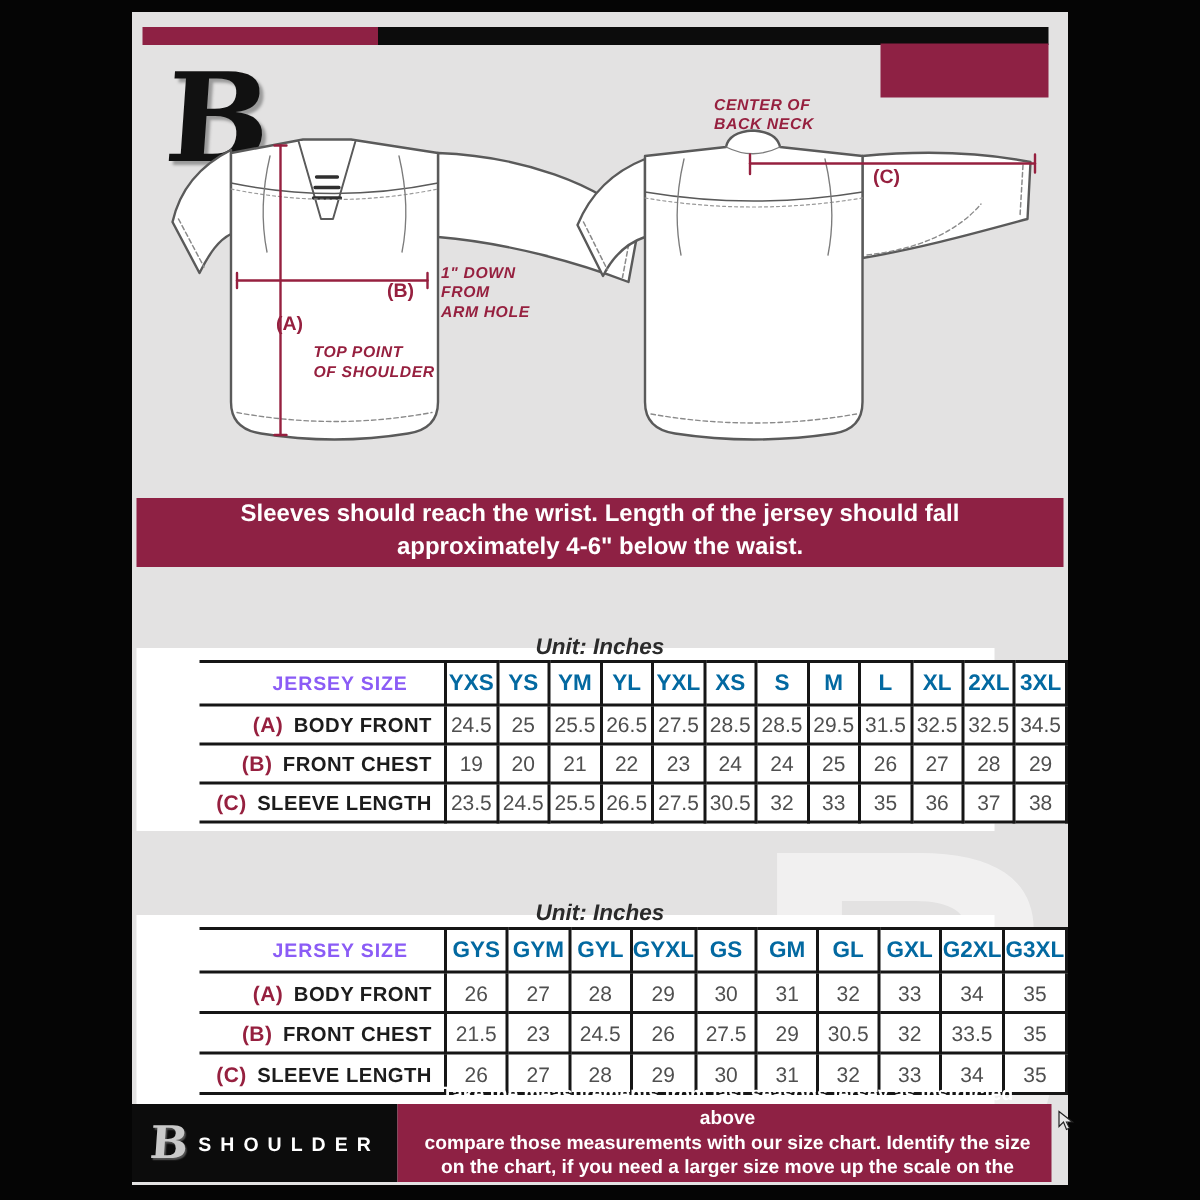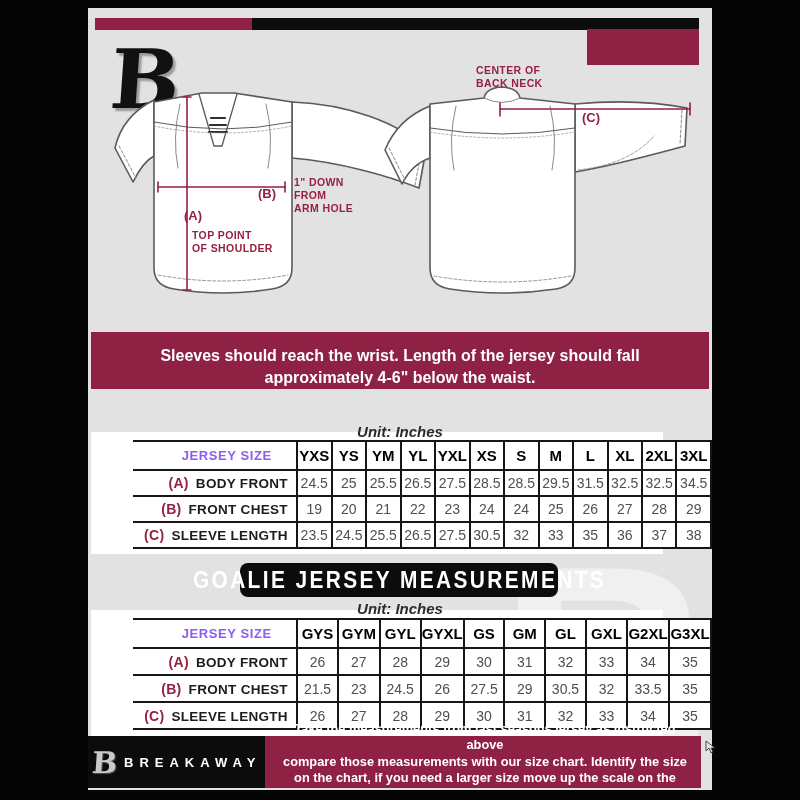--- a/index.html
+++ b/index.html
@@ -21,26 +21,26 @@
   
   .title-box { position:absolute; left:105px; top:21px; width:394px; height:36px;
                background:#fff; border:2px solid #141414; box-sizing:border-box;
                display:flex; align-items:center; justify-content:center; }
   .title-text { font-size:25px; font-weight:800; letter-spacing:1px; color:#131313; white-space:nowrap; }
   .title-maroon { position:absolute; left:499px; top:21px; width:112px; height:36px; background:#8e2144; }
 
   
   .diagram-svg { position:absolute; left:0; top:52px; width:624px; height:285px; }
   .anno { position:absolute; color:#96203f; font-weight:bold; }
-  .anno-note { font-size:10.5px; line-height:13px; letter-spacing:0.4px; white-space:pre-line; }
+  .anno-note { font-style:italic; font-size:10.5px; line-height:13px; letter-spacing:0.4px; white-space:pre-line; }
   .anno-letter { font-size:13px; }
 
   
-  .banner { position:absolute; left:3px; top:324px; width:618px; height:57px; background:#8e2144;
-            display:flex; align-items:flex-end; justify-content:center; }
+  .banner { position:absolute; left:3px; top:324px; width:618px; height:46px; background:#8e2144;
+            display:flex; align-items:flex-start; justify-content:center; }
   .banner-text { color:#fff; font-size:16px; line-height:22px; font-weight:600; text-align:center; white-space:pre-line; }
 
   
   .section-box { position:absolute; left:152px; width:318px; height:34px; background:#0c0c0c; border-radius:8px;
                  display:flex; align-items:center; justify-content:center; z-index:3; }
   .section-box span { color:#fff; font-size:22px; font-weight:800; letter-spacing:2.5px; white-space:nowrap;
                       display:inline-block; transform:scaleY(1.12) scaleX(0.95); }
   .unit-line { position:absolute; left:0; width:624px; text-align:center; font-size:15px; font-weight:bold;
                font-style:italic; color:#2b2b2b; z-index:3; }
 
@@ -54,21 +54,21 @@
   .size-table { border-collapse:collapse; background:#fff; }
   .size-table th, .size-table td { border:2px solid #161616; padding:0; }
   .size-table .label-head, .size-table .row-label { border-left:none; width:140px; }
   .size-table.player .size-head, .size-table.player td { width:33px; }
   .size-table.goalie .size-head, .size-table.goalie td { width:40px;margin-left:44px; }
   .size-table thead tr { height:29px; }
   .size-table.player tbody tr { height:26px; }
   .size-table.goalie tbody tr { height:27px; }
   .size-table .label-head { text-align:right; padding-right:24px; font-size:13px; font-weight:600;
                             letter-spacing:0.6px; color:#8b5cf6; }
-  .size-table .size-head { text-align:center; font-size:15px; font-weight:bold; color:#000000; }
+  .size-table .size-head { text-align:center; font-size:15px; font-weight:bold; color:#0369a1; }
   .size-table td { text-align:center; font-size:14px; font-weight:500; color:#4f4f4f; }
   .size-table .row-label { text-align:right; padding-right:8px; font-size:13.5px; color:#1c1c1c;
                            font-weight:600; letter-spacing:0.3px; white-space:nowrap; }
   .size-table .letter { color:#96203f; font-weight:800; margin-right:7px; font-size:14px; }
 
   
   .footer { position:absolute; left:0; top:728px; width:613px; height:52px; display:flex; z-index:2; }
   .footer-black { width:177px; background:#0c0c0c; display:flex; align-items:center; justify-content:center; gap:7px; }
   .footer-logo { font-family:"DejaVu Serif", serif; font-weight:bold; font-size:30px; color:#c9c9c9;
                  transform:skewX(-4deg); text-shadow:1px 1px 1px #555; }
@@ -141,21 +141,21 @@
     </svg>
 
     <div class="anno anno-note" style="left:388px; top:56px;">CENTER OF
 BACK NECK</div>
     <div class="anno anno-letter" style="left:494px; top:102px;">(C)</div>
     <div class="anno anno-letter" style="left:170px; top:178px;">(B)</div>
     <div class="anno anno-note" style="left:206px; top:168px;">1" DOWN
 FROM
 ARM HOLE</div>
     <div class="anno anno-letter" style="left:96px; top:200px;">(A)</div>
-    <div class="anno anno-note" style="left:104px; top:221px;">TOP POINT
+    <div class="anno anno-note" style="left:121px; top:221px;">TOP POINT
 OF SHOULDER</div>
 
     <div class="banner">
       <div class="banner-text">Sleeves should reach the wrist. Length of the jersey should fall
 approximately 4-6" below the waist.</div>
     </div>
 
     <div class="unit-line" style="top:415px;">Unit: Inches</div>
     <div class="panel" style="top:424px; height:122px;"></div>
     <div class="table-mount" id="player-table-mount" style="top:432px;">
@@ -220,23 +220,20 @@
               <td>33</td>
               <td>35</td>
               <td>36</td>
               <td>37</td>
               <td>38</td>
             </tr>
           </tbody>
         </table>
       </div>
 
-    <div class="section-box" style="top:555px;">
-      <span>GOALIE JERSEY MEASUREMENTS</span>
-    </div>
     <div class="unit-line" style="top:592px;">Unit: Inches</div>
     <div class="panel" style="top:602px; height:126px;"></div>
     <div class="table-mount" id="goalie-table-mount" style="top:610px;">
         <table class="size-table goalie">
           <thead>
             <tr>
               <th class="label-head">JERSEY SIZE</th>
               <th class="size-head">GYS</th>
               <th class="size-head">GYM</th>
               <th class="size-head">GYL</th>
@@ -289,21 +286,21 @@
               <td>34</td>
               <td>35</td>
             </tr>
           </tbody>
         </table>
       </div>
 
     <div class="footer">
       <div class="footer-black">
         <span class="footer-logo">B</span>
-        <span class="footer-brand">BREAKAWAY</span>
+        <span class="footer-brand">SHOULDER</span>
       </div>
       <div class="footer-maroon">
         <div class="footer-note">Take the measurements from last seasons jersey as instructed above
 compare those measurements with our size chart. Identify the size
 on the chart, if you need a larger size move up the scale on the chart</div>
       </div>
     </div>
   </div>
 
   <svg class="cursor" width="14" height="15">

